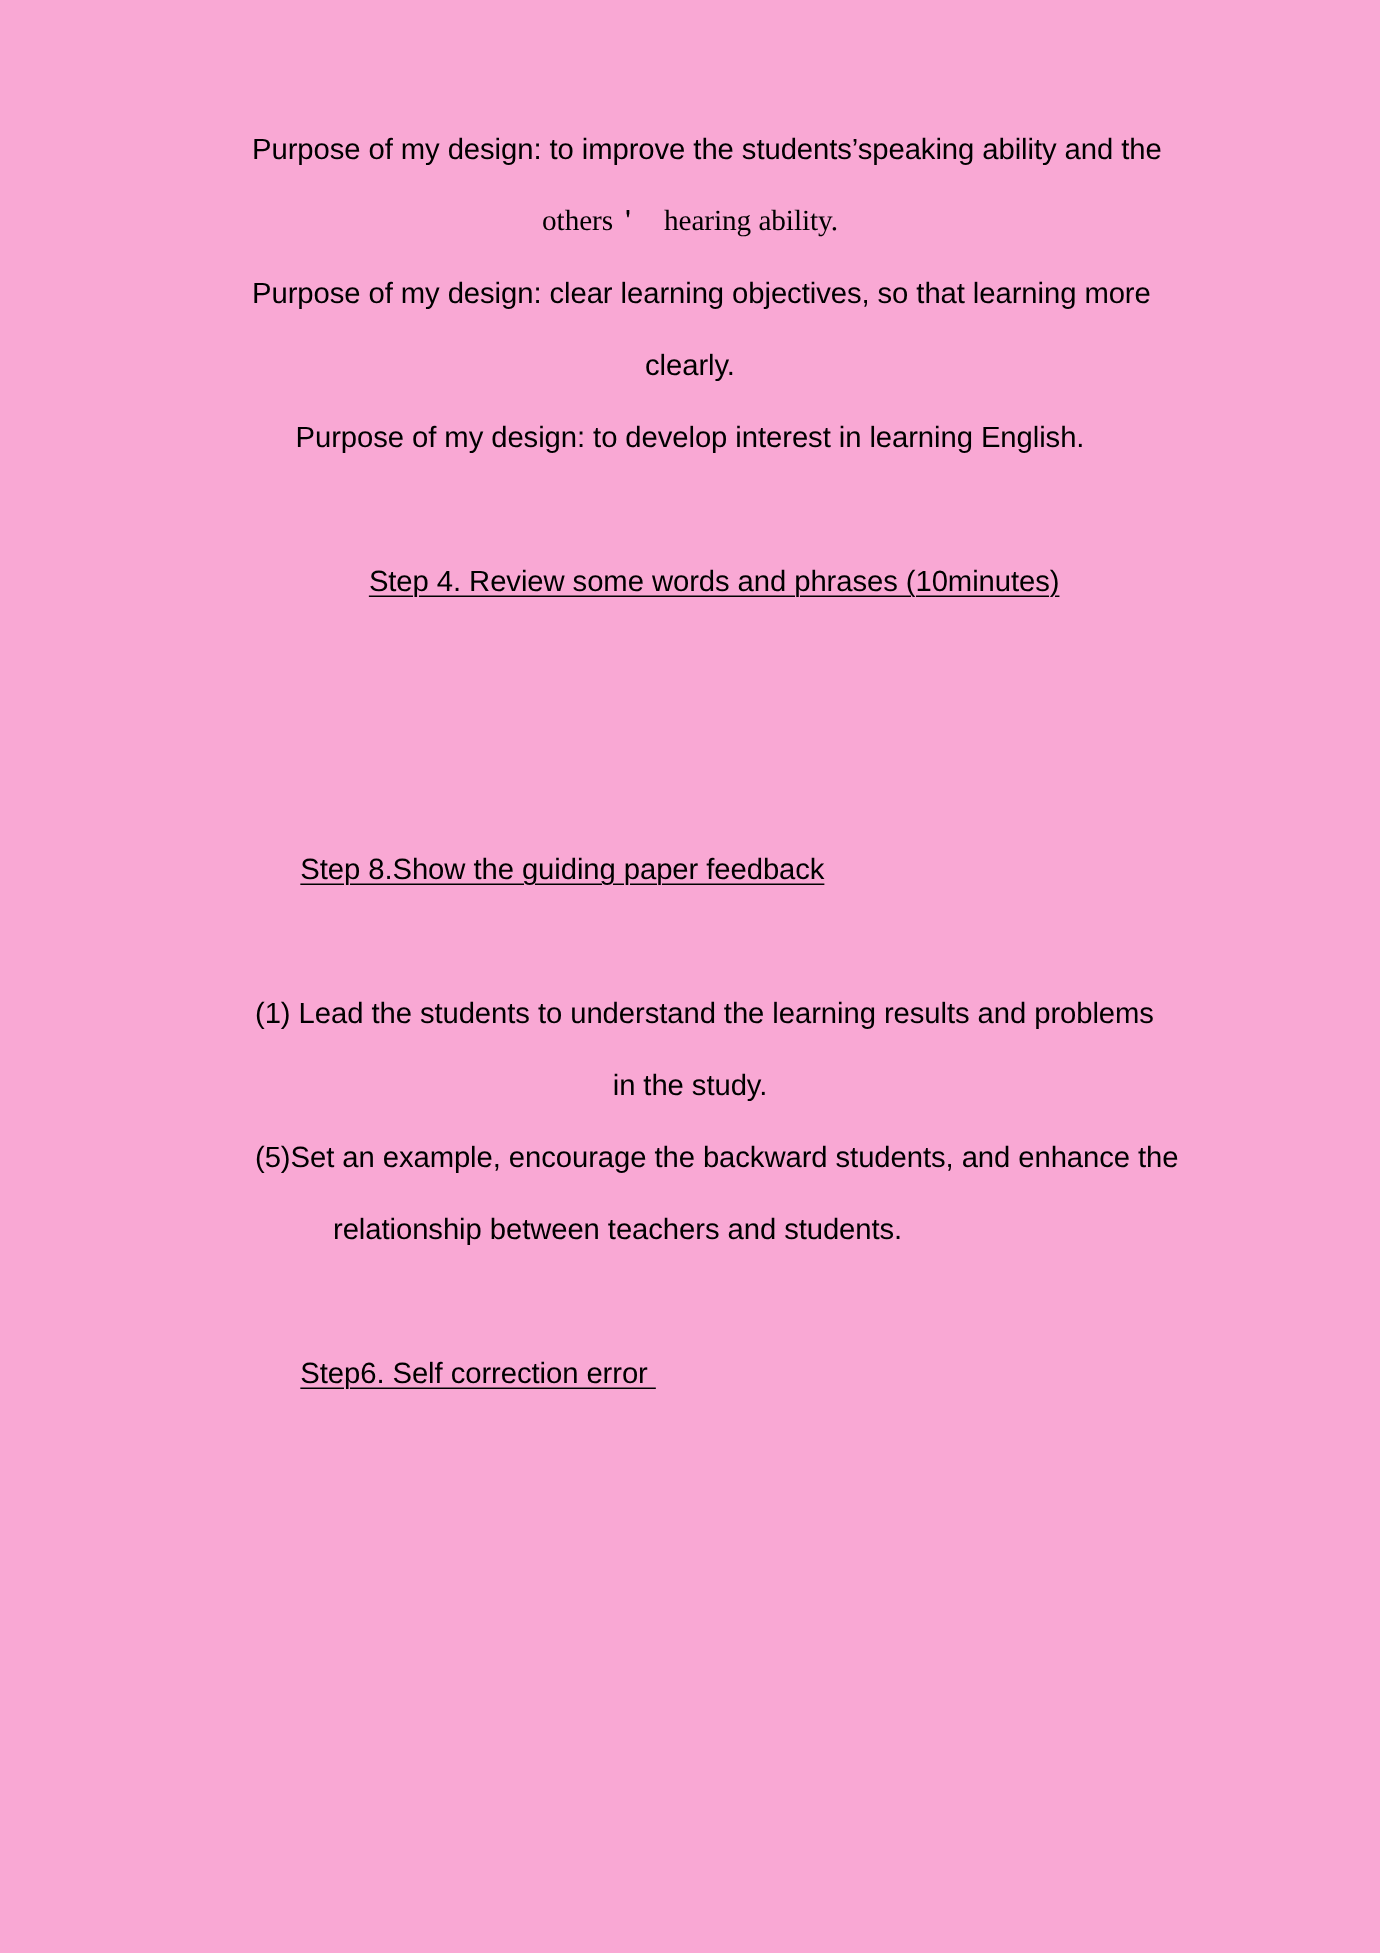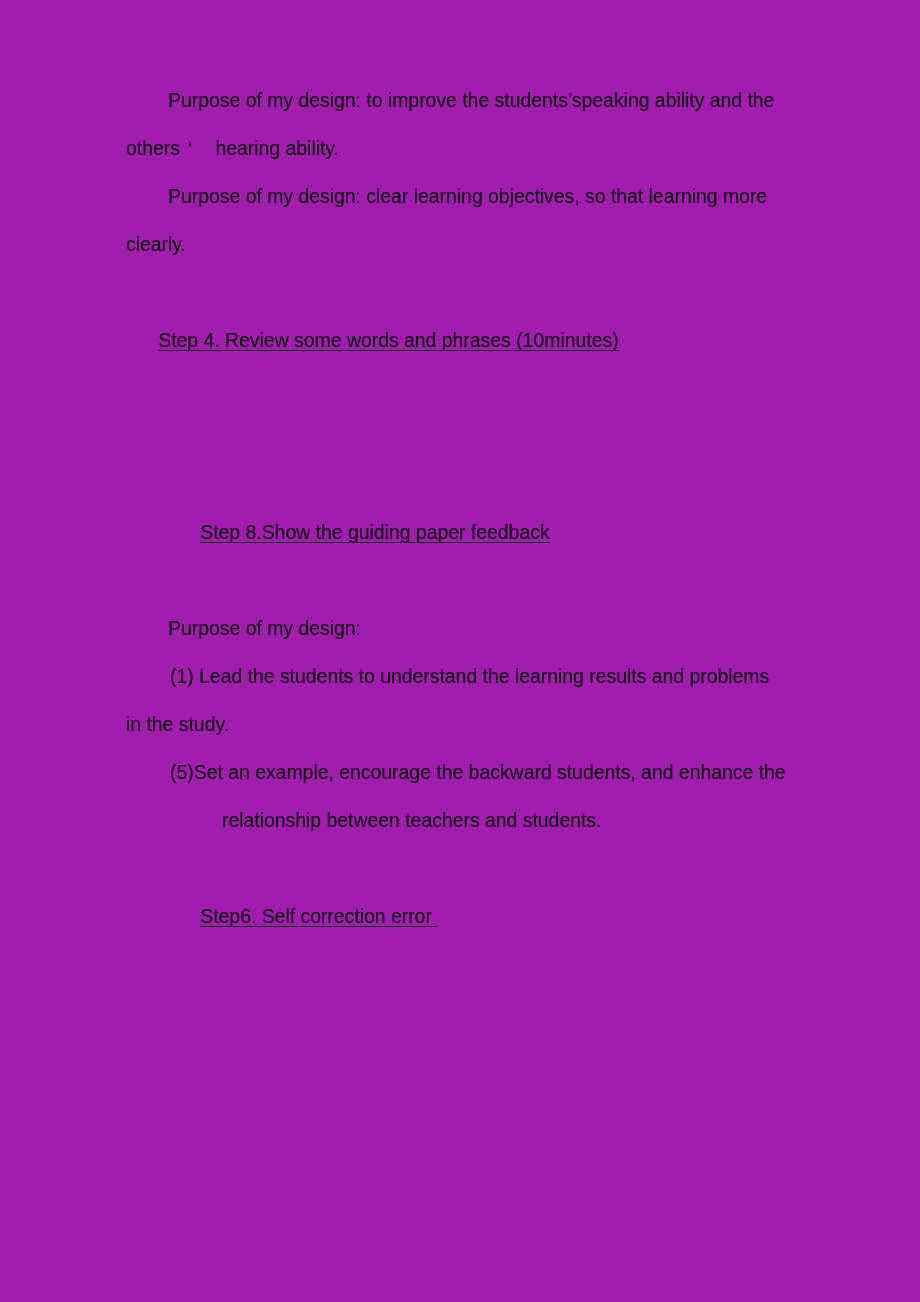--- a/index.html
+++ b/index.html
@@ -9,43 +9,43 @@
     background: #ffffff;
   }
   body {
     font-family: "Liberation Sans", "DejaVu Sans", sans-serif;
     color: #000000;
   }
   .page {
     position: relative;
     width: 920px;
     height: 1302px;
-    background: #a21caf;
+    background: #f9a8d4;
     overflow: hidden;
     box-sizing: border-box;
   }
   .doc-body {
     position: absolute;
     left: 126px;
     top: 76px;
     width: 668px;
   }
   .line {
     font-size: 19.5px;
     line-height: 48px;
     white-space: pre;
     letter-spacing: -0.05px;
     color: #000000;
   }
   
-  .ind-0  { margin-left: 0px; }
+  .ind-0  { margin-left: 0px; text-align: center; }
   .ind-1  { margin-left: 42px; }   
   .ind-2  { margin-left: 44px; }   
   .ind-3  { margin-left: 96px; }
-  .center-ish { text-align: left; }
+  .center-ish { text-align: center; font-family: Liberation Serif, serif; }
   .u {
     text-decoration: underline;
     text-decoration-thickness: 1px;
     text-underline-offset: 3px;
   }
   .blank {
     font-size: 19.5px;
     line-height: 48px;
     height: 48px;
   }
@@ -59,33 +59,33 @@
     <div class="line ind-1">Purpose of my design: to improve the students’speaking ability and the</div>
 
     <div class="line center-ish">others＇   hearing ability.</div>
 
 
     <div class="line ind-1">Purpose of my design: clear learning objectives, so that learning more</div>
 
     <div class="line ind-0">clearly.</div>
 
 
+    <div class="line ind-0">Purpose of my design: to develop interest in learning English.</div>
 
     <div class="line ind-0">
       <span class="u">Step 4. Review some words and phrases (10minutes)</span>
     </div>
 
 
     <div class="blank"></div>
 
     <div class="line ind-1">
       <span class="u">Step 8.Show the guiding paper feedback</span>
     </div>
 
-    <div class="line ind-1">Purpose of my design:</div>
 
     <div class="line ind-2">(1) Lead the students to understand the learning results and problems</div>
 
     <div class="line ind-0">in the study.</div>
 
     <div class="line ind-2">(5)Set an example, encourage the backward students, and enhance the</div>
 
     <div class="line ind-3">relationship between teachers and students.</div>
 
     <div class="line ind-1">

